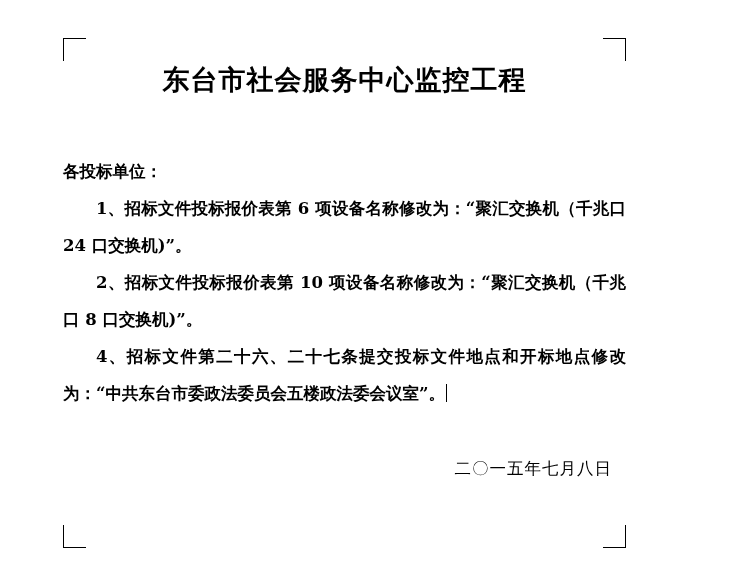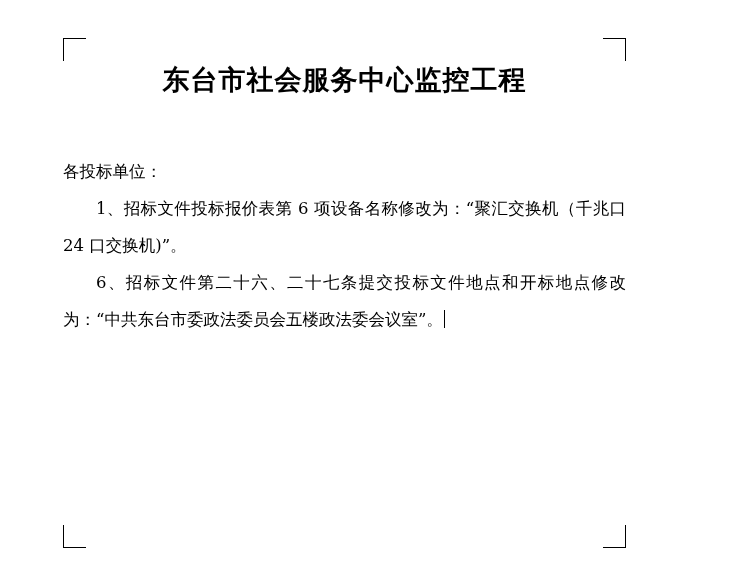--- a/index.html
+++ b/index.html
@@ -53,20 +53,21 @@
     letter-spacing: 1px;
   }
   .title-line { display: block; }
 
   .body-block {
     margin-top: 52px;
     font-family: "DejaVu Serif", "Liberation Serif", serif;
     font-size: 16.5px;
     line-height: 2.25;
     text-align: justify;
+    font-weight: bold;
   }
   .para {
     margin: 0;
     text-indent: 0;
   }
   .para.indent {
     text-indent: 2em;
   }
   .caret {
     display: inline-block;
@@ -98,18 +99,20 @@
 
   <div class="content">
 
     <div class="title-block">
       <span class="title-line">东台市社会服务中心监控工程</span>
     </div>
 
     <div class="body-block">
       <p class="para">各投标单位：</p>
       <p class="para indent">1、招标文件投标报价表第 6 项设备名称修改为：“聚汇交换机（千兆口 24 口交换机)”。</p>
-      <p class="para indent"><span>6、招标文件第二十六、二十七条提交投标文件地点和开标地点修改为：“中共东台市委政法委员会五楼政法委会议室”。</span><span class="caret"></span></p>
+      <p class="para indent">2、招标文件投标报价表第 10 项设备名称修改为：“聚汇交换机（千兆口 8 口交换机)”。</p>
+      <p class="para indent"><span>4、招标文件第二十六、二十七条提交投标文件地点和开标地点修改为：“中共东台市委政法委员会五楼政法委会议室”。</span><span class="caret"></span></p>
     </div>
 
+    <div class="date-block">二〇一五年七月八日</div>
 
   </div>
 </div>
 
 </body></html>

